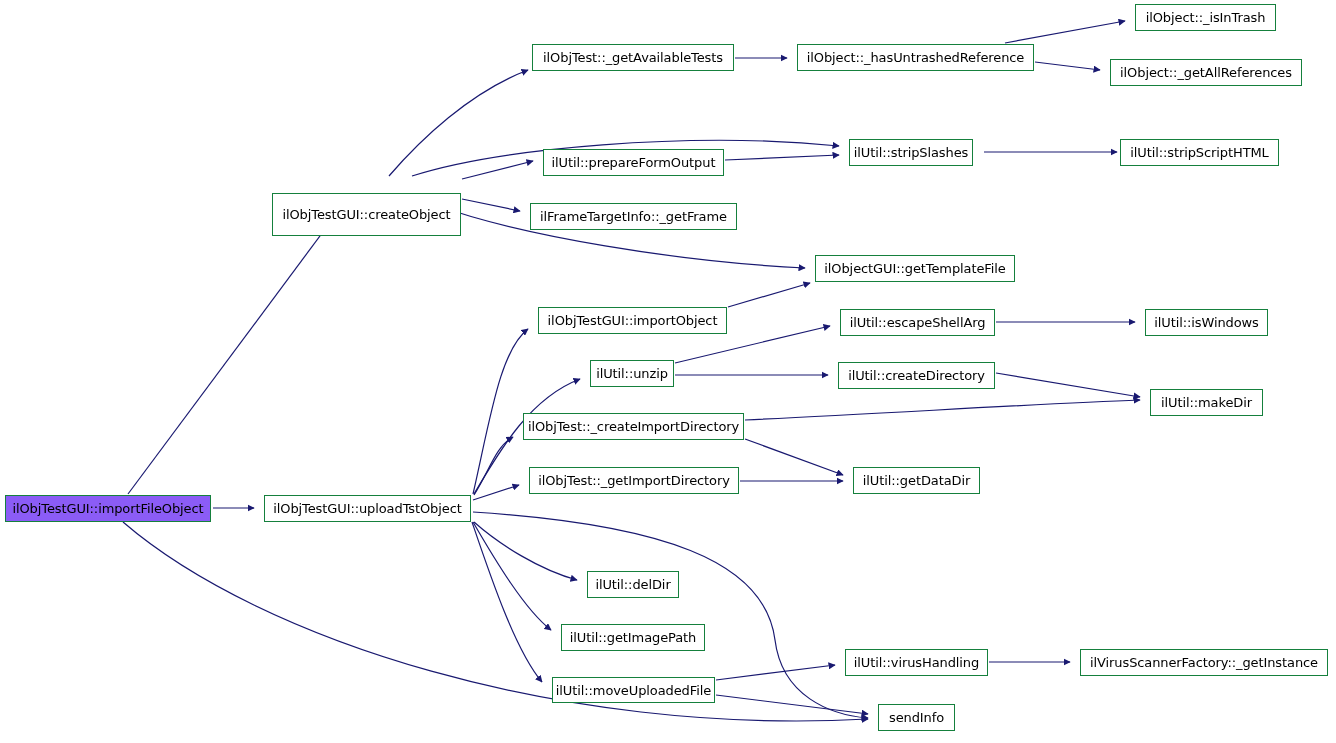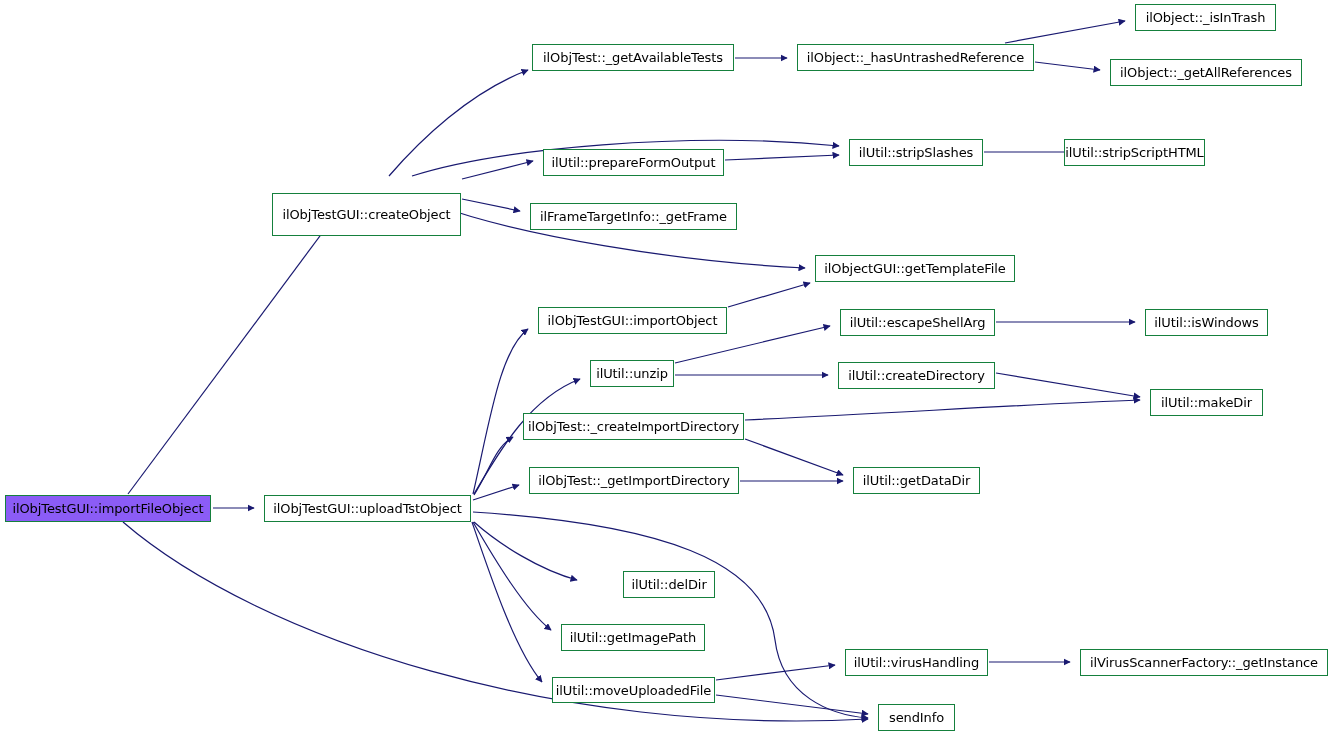--- a/index.html
+++ b/index.html
@@ -92,24 +92,24 @@
       </div>
       <div class="node" style="left: 1135px; top: 4px; width: 141px; height: 27px;">
         <span>ilObject::_isInTrash</span>
       </div>
       <div class="node" style="left: 1110px; top: 59px; width: 192px; height: 27px;">
         <span>ilObject::_getAllReferences</span>
       </div>
       <div class="node" style="left: 543px; top: 149px; width: 181px; height: 27px;">
         <span>ilUtil::prepareFormOutput</span>
       </div>
-      <div class="node" style="left: 849px; top: 139px; width: 134px; height: 27px;">
+      <div class="node" style="left: 849px; top: 139px; width: 124px; height: 27px;">
         <span>ilUtil::stripSlashes</span>
       </div>
-      <div class="node" style="left: 1064px; top: 139px; width: 141px; height: 27px;">
+      <div class="node" style="left: 1120px; top: 139px; width: 159px; height: 27px;">
         <span>ilUtil::stripScriptHTML</span>
       </div>
       <div class="node" style="left: 530px; top: 203px; width: 207px; height: 27px;">
         <span>ilFrameTargetInfo::_getFrame</span>
       </div>
       <div class="node" style="left: 815px; top: 255px; width: 200px; height: 27px;">
         <span>ilObjectGUI::getTemplateFile</span>
       </div>
       <div class="node" style="left: 538px; top: 307px; width: 189px; height: 27px;">
         <span>ilObjTestGUI::importObject</span>
@@ -131,21 +131,21 @@
       </div>
       <div class="node" style="left: 523px; top: 413px; width: 221px; height: 27px;">
         <span>ilObjTest::_createImportDirectory</span>
       </div>
       <div class="node" style="left: 529px; top: 467px; width: 210px; height: 27px;">
         <span>ilObjTest::_getImportDirectory</span>
       </div>
       <div class="node" style="left: 853px; top: 467px; width: 127px; height: 27px;">
         <span>ilUtil::getDataDir</span>
       </div>
-      <div class="node" style="left: 587px; top: 571px; width: 92px; height: 27px; margin-left: 36px;">
+      <div class="node" style="left: 587px; top: 571px; width: 92px; height: 27px;">
         <span>ilUtil::delDir</span>
       </div>
       <div class="node" style="left: 561px; top: 624px; width: 144px; height: 27px;">
         <span>ilUtil::getImagePath</span>
       </div>
       <div class="node" style="left: 552px; top: 677px; width: 163px; height: 26px;">
         <span>ilUtil::moveUploadedFile</span>
       </div>
       <div class="node" style="left: 845px; top: 649px; width: 143px; height: 27px;">
         <span>ilUtil::virusHandling</span>

